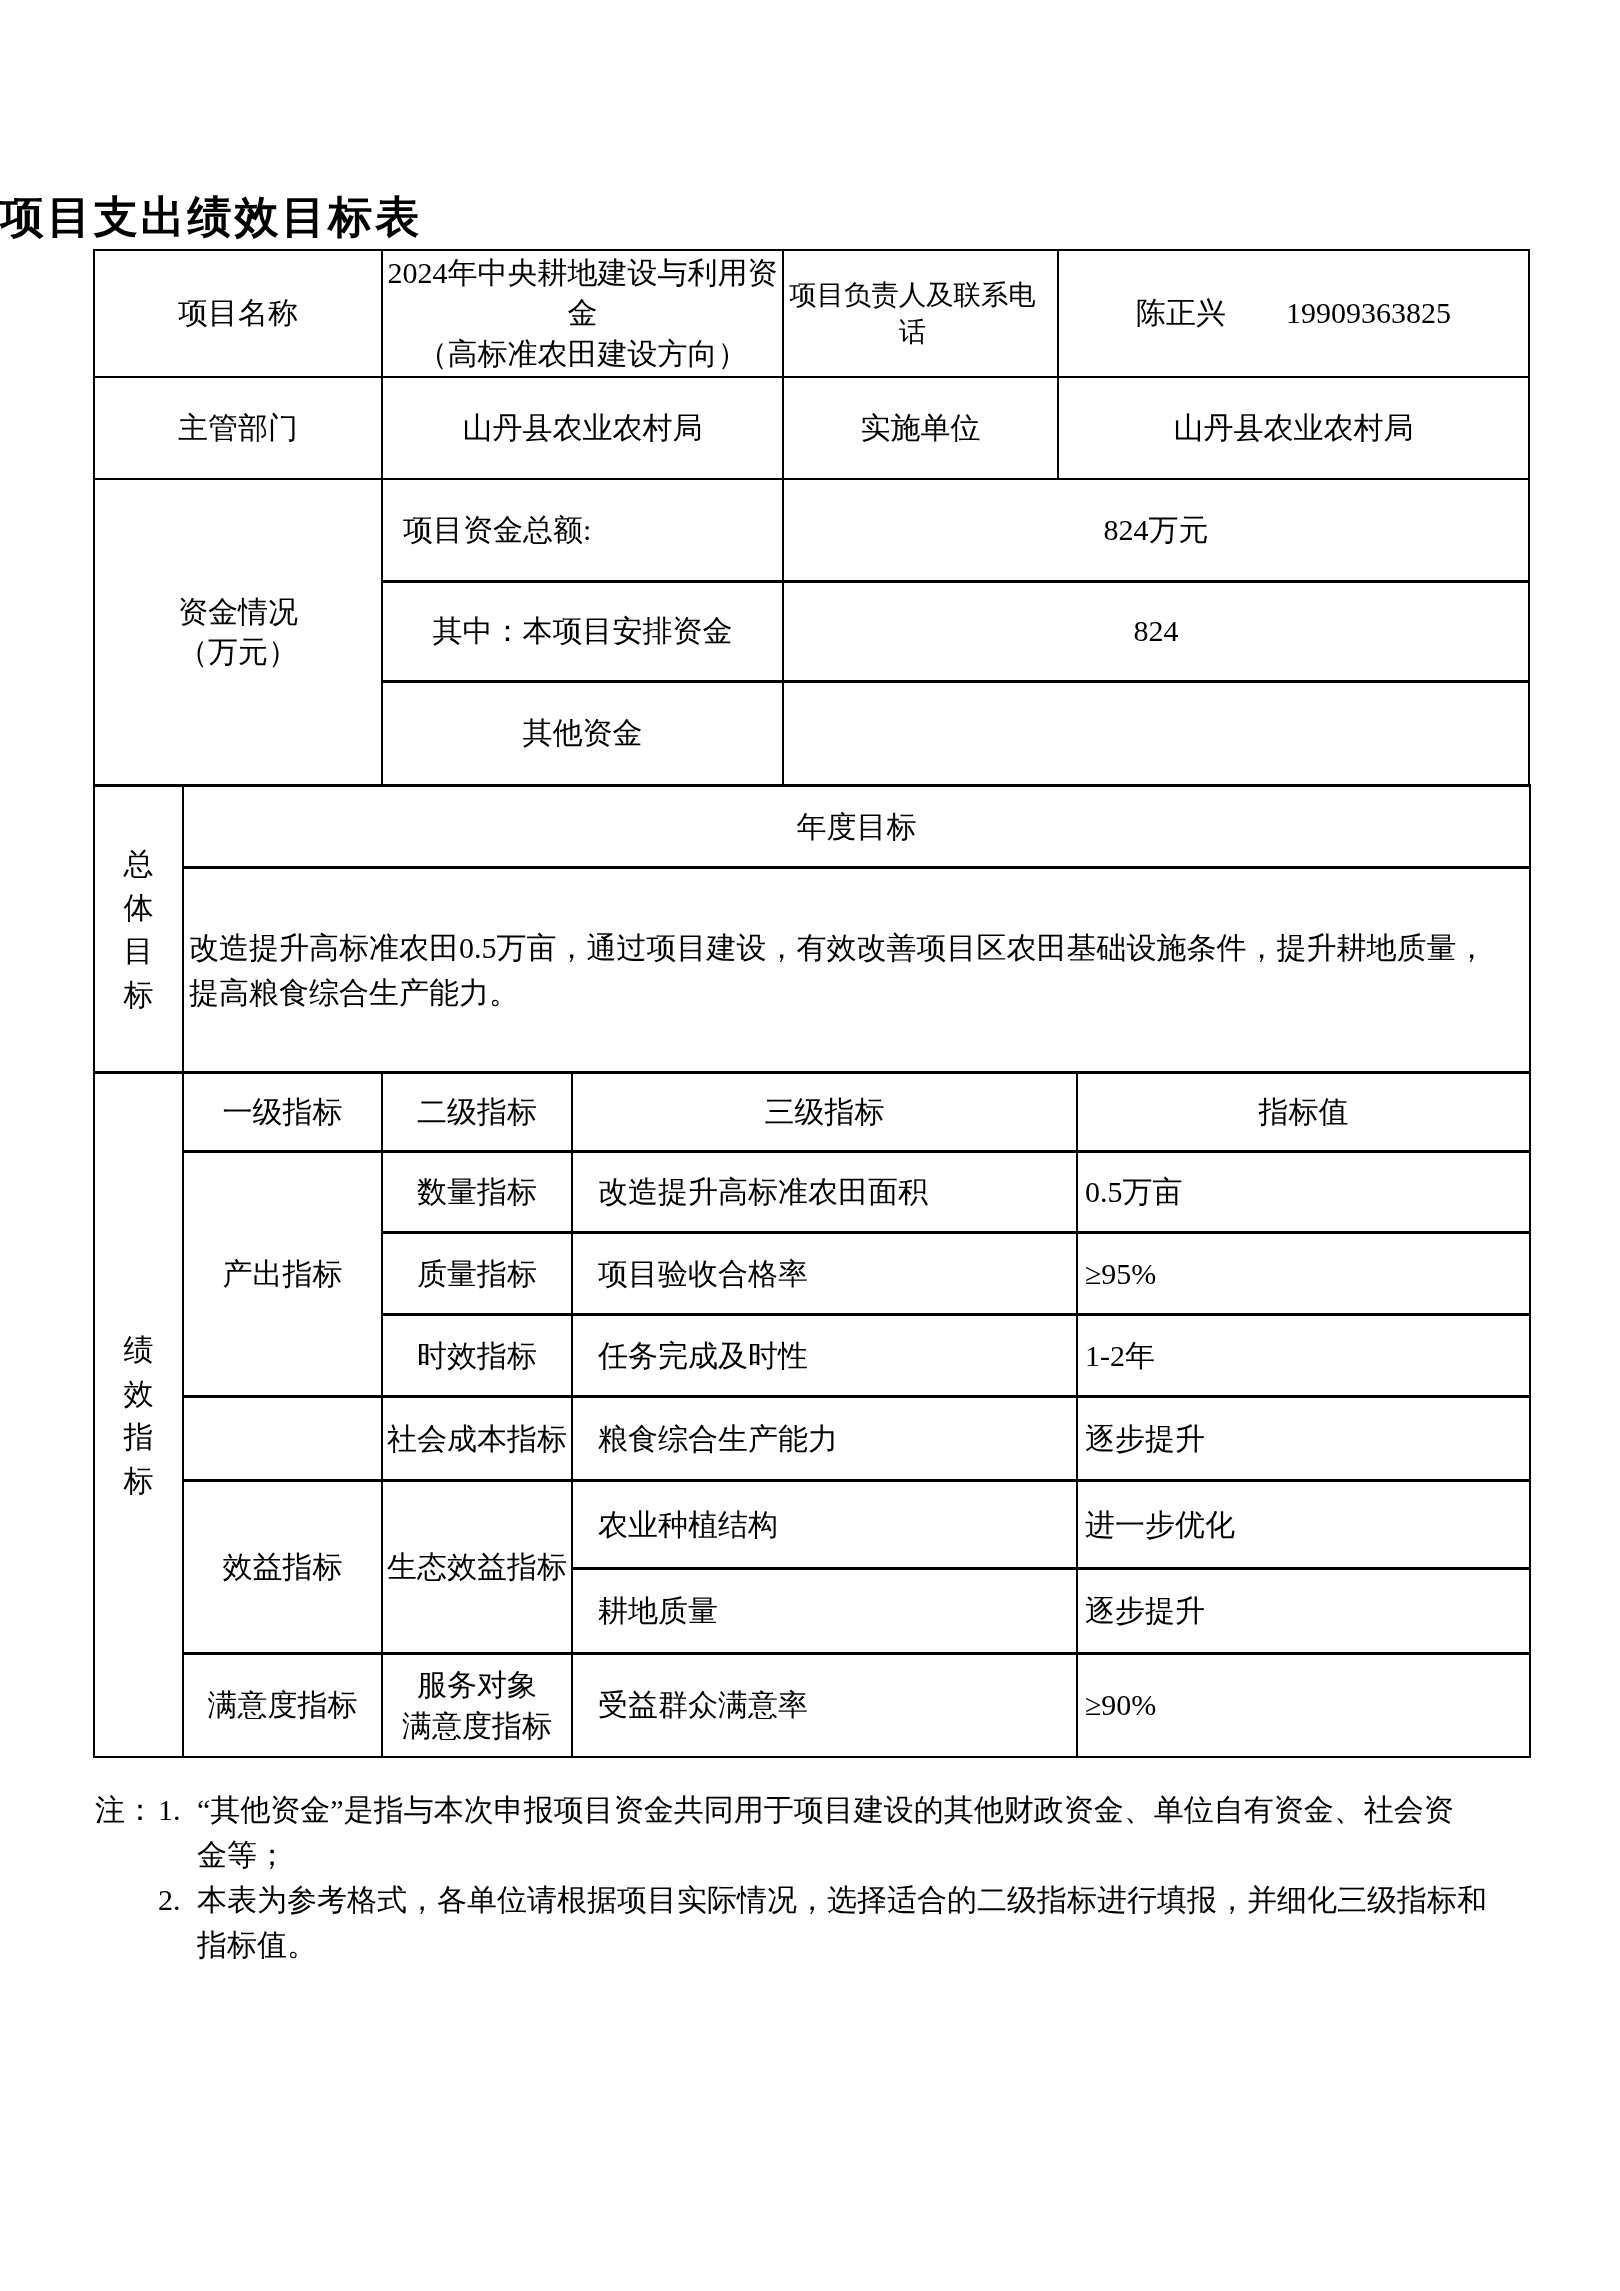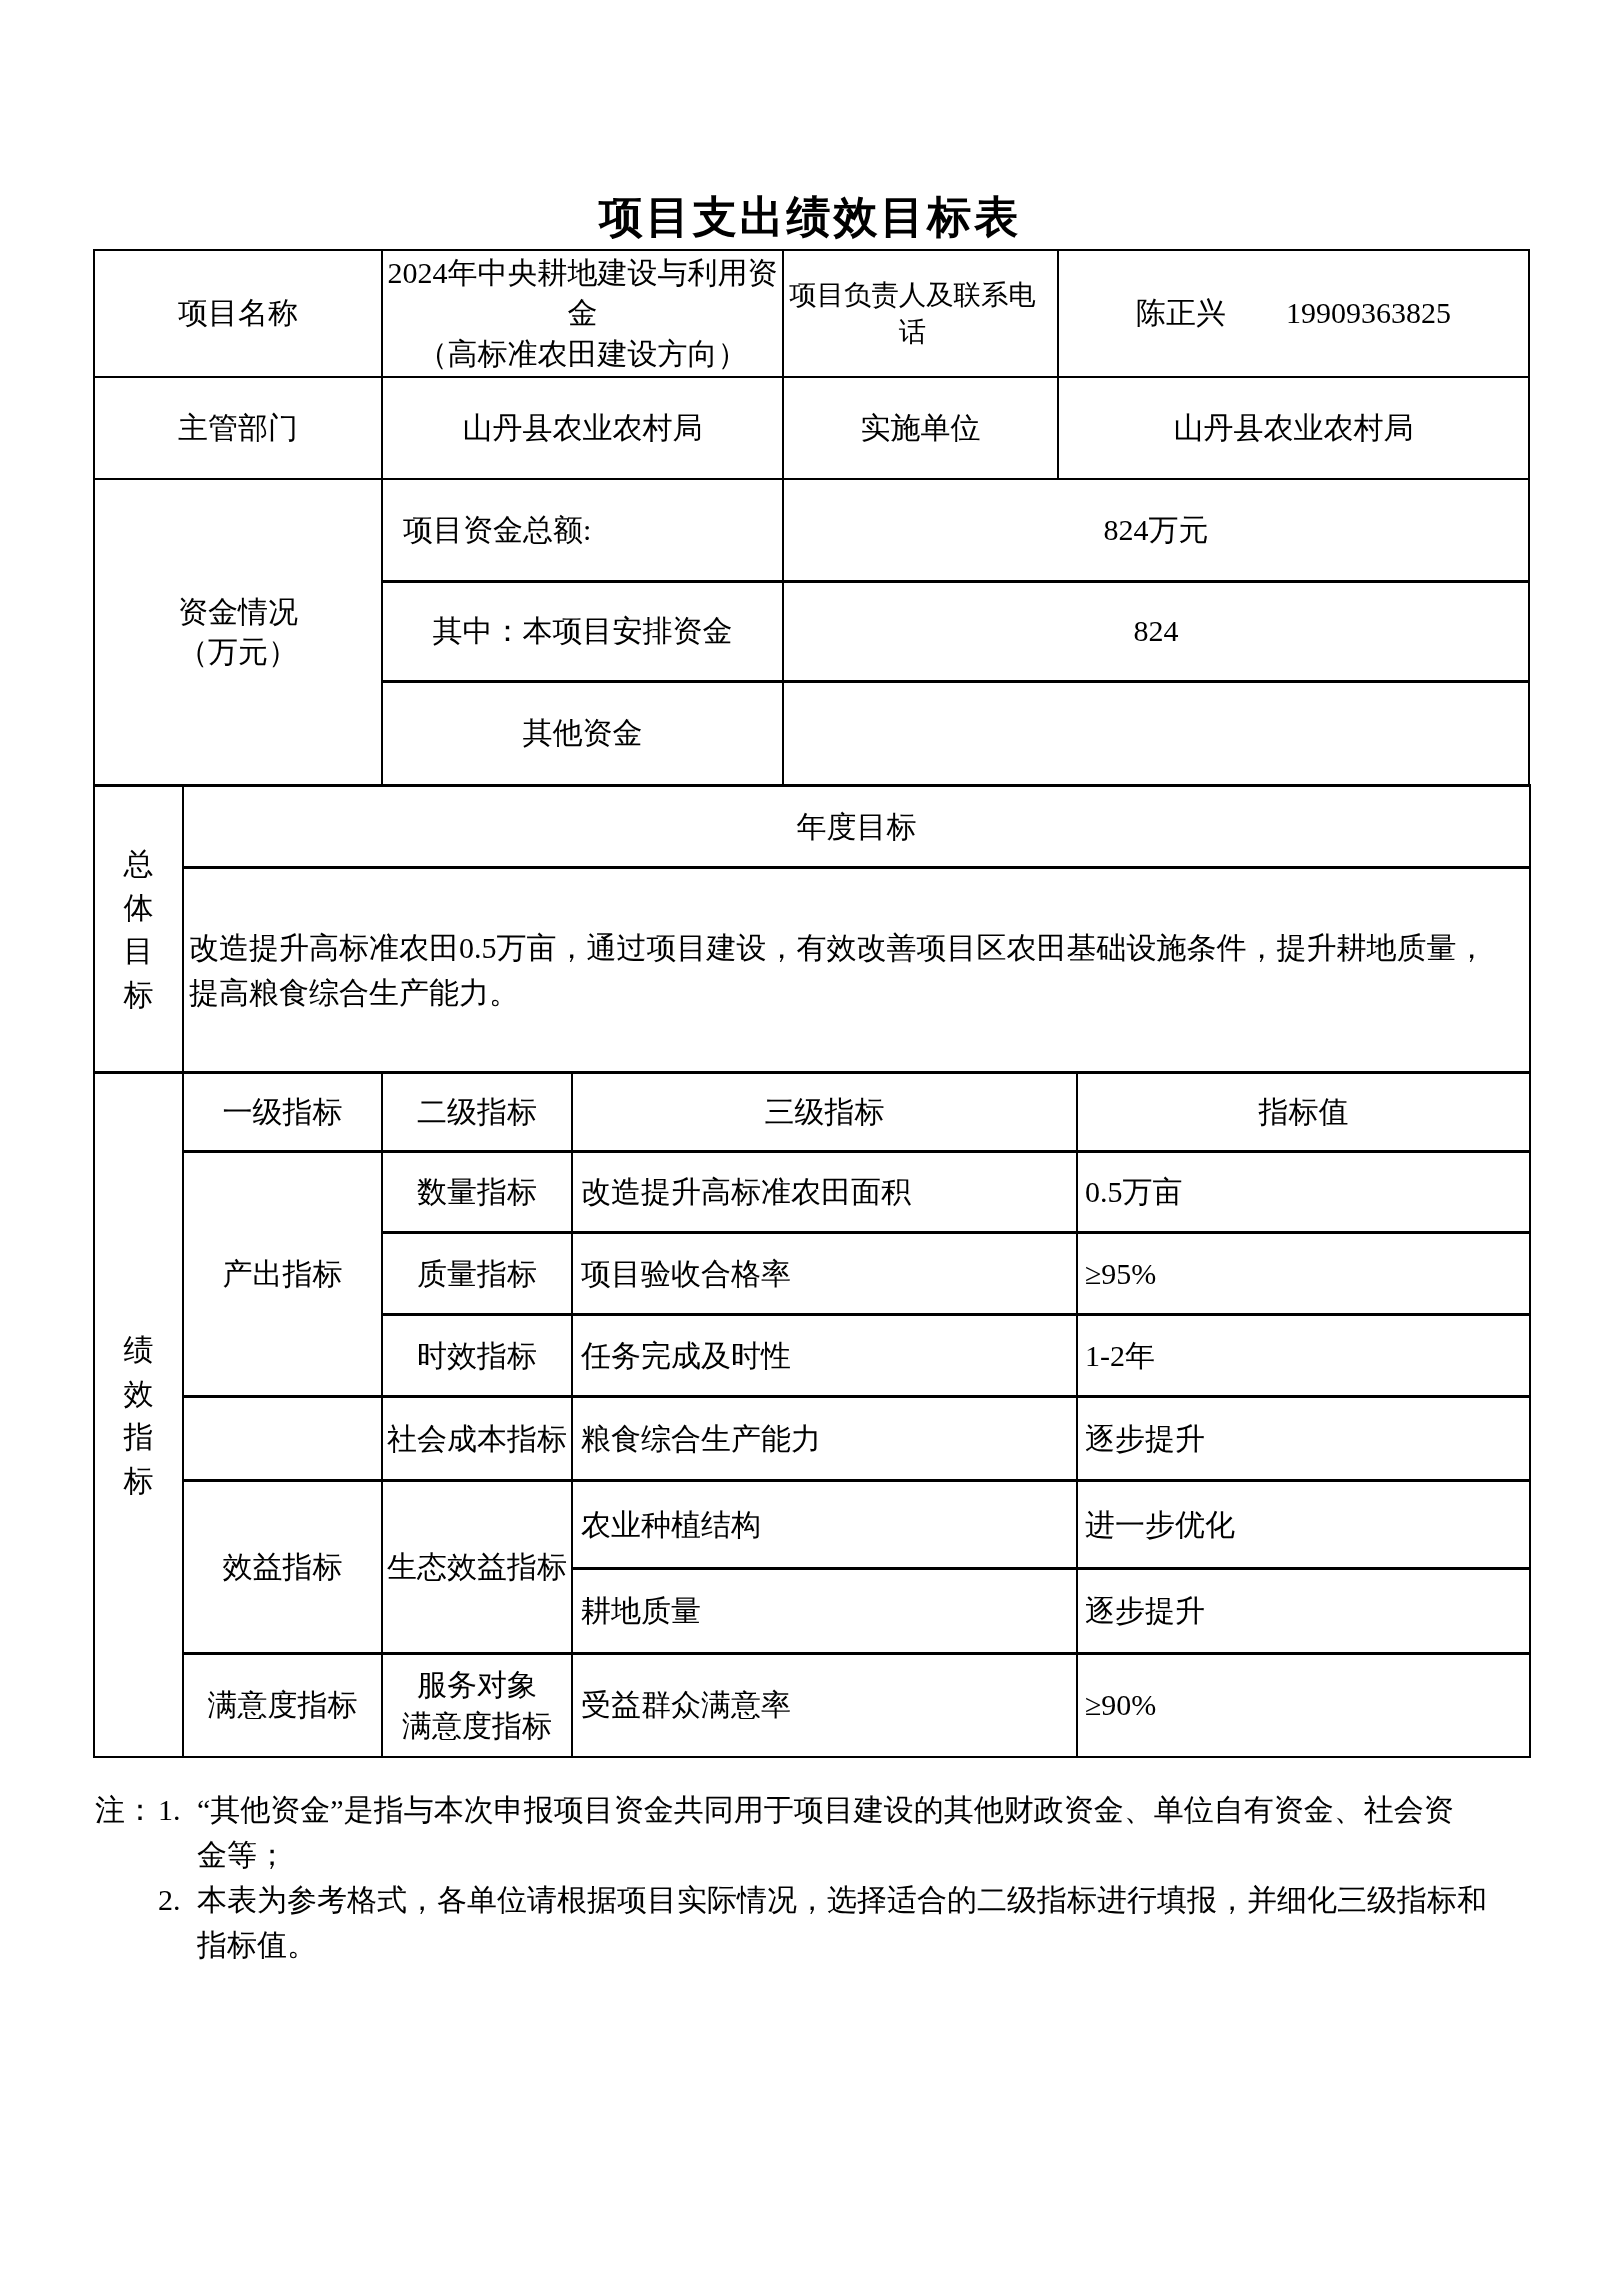--- a/index.html
+++ b/index.html
@@ -6,21 +6,21 @@
   body {
     width: 1620px; height: 2292px;
     background: #ffffff;
     font-family: "Liberation Serif", "DejaVu Serif", serif;
     color: #000;
   }
   .page { position: relative; width: 1620px; height: 2292px; overflow: hidden; }
 
   .title {
     margin-top: 192px;
-    text-align: center;
+    text-align: left;
     font-size: 44px;
     font-weight: bold;
     letter-spacing: 2.9px;
     line-height: 51px;
   }
   .subtitle {
     margin-top: 11.8px;
     text-align: center;
     font-size: 28px;
     line-height: 35px;
@@ -40,21 +40,21 @@
   .t1 { margin: 5.9px 0 0 93px; width: 1436px; border: 2.9px solid #000; border-bottom: none; }
   .t2 { margin: 0 0 0 93px; width: 1436px; border: 2.9px solid #000; border-top: 3.9px solid #000; }
 
   .no-bb { border-bottom: none; }
   .bt4 td { border-top: 3.9px solid #000; }
   td.bt4c { border-top: 3.9px solid #000; }
 
   .pre { white-space: pre-line; border-radius: 20px; }
   .fs28 { font-size: 27.4px; padding-left: 0; padding-right: 16px; }
   .tl  { text-align: left; padding-left: 20px; }
-  .tl8 { text-align: left; padding-left: 8px; }
+  .tl8 { text-align: left; padding-left: 25px; }
   .tl6 { text-align: left; padding-left: 6.9px; }
   .vcell { white-space: pre-line; line-height: 1.45; padding: 0; }
   .goal {
     text-align: left;
     vertical-align: middle;
     padding: 5.9px 13.7px 5.9px 4.9px;
     line-height: 1.5;
   }
 
   .notes {

